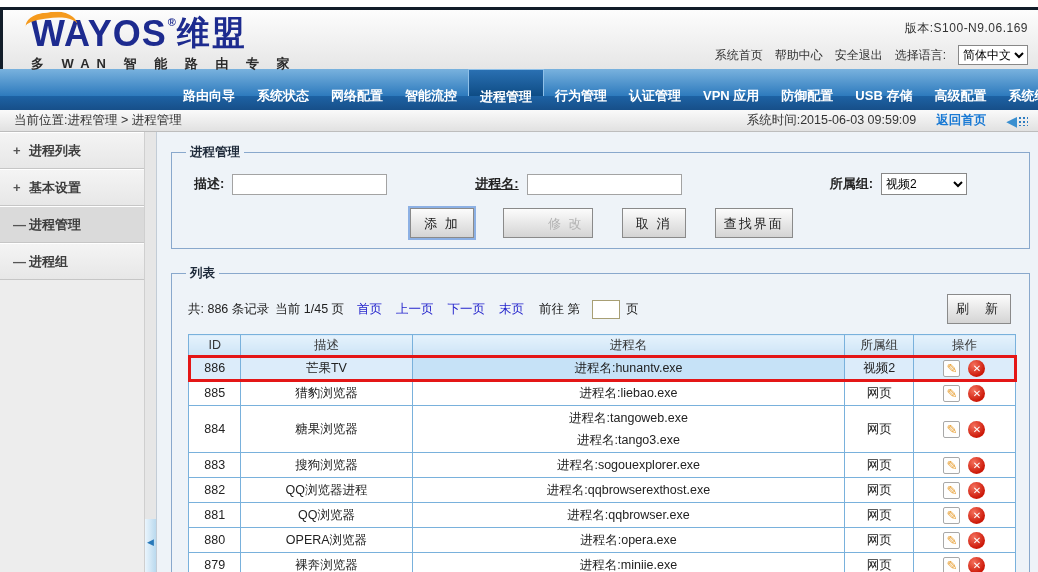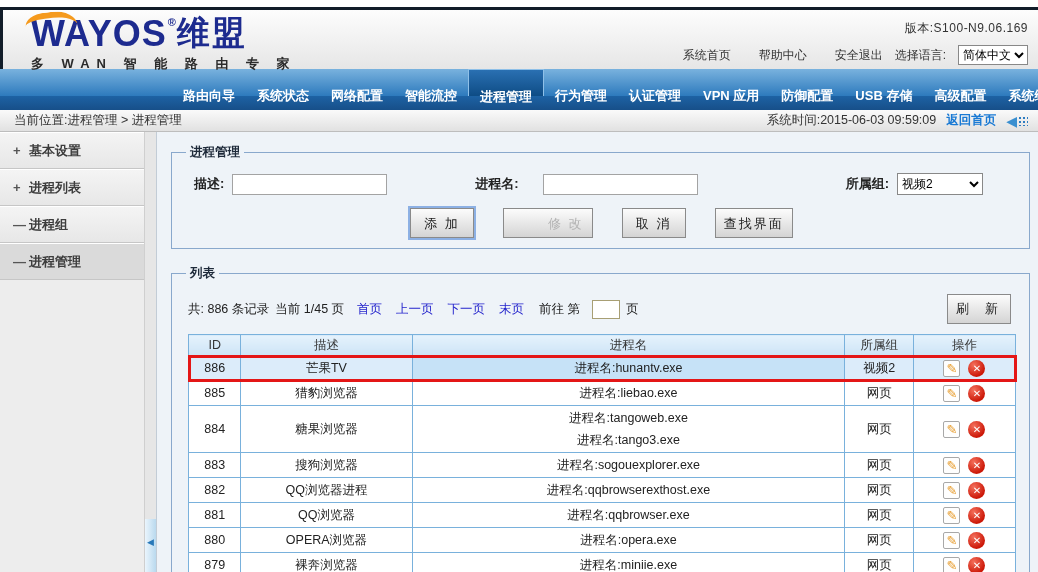--- a/index.html
+++ b/index.html
@@ -31,21 +31,21 @@
   .nav-item { color:#fff; font-weight:bold; font-size:13px; line-height:27px;
     padding:13px 11px; cursor:pointer; white-space:nowrap; }
   .nav-item.active { background:linear-gradient(#2a70b2,#0e4c85);
     border:1px solid #8fc0e8; border-bottom:none; }
   .nav-strip { height:14px; background:linear-gradient(#1d62a4,#174f89); }
 
   
   .breadcrumb { height:22px; background:linear-gradient(#fafafa,#e1e1e1);
     border-bottom:1px solid #bdbdbd; display:flex; justify-content:space-between;
     align-items:center; padding:0 10px 0 14px; color:#333; font-size:12.5px; }
-  .bc-right { display:flex; align-items:center; gap:10px; }
+  .bc-right { display:flex; align-items:center; gap:20px; }
   .home-link { color:#1a7ad4; font-weight:bold; cursor:pointer; }
 
   
   .main { display:flex; height:447px; }
   .sidebar { width:145px; background:#ededed; border-right:1px solid #cfcfcf; }
   .sidebar-item { height:37px; line-height:36px; padding-left:13px; font-size:13px;
     font-weight:bold; color:#3d3d3d; cursor:pointer;
     background:linear-gradient(#f4f4f4,#e7e7e7);
     border-top:1px solid #fff; border-bottom:1px solid #c6c6c6; }
   .sidebar-item.active { background:#dadada; }
@@ -58,21 +58,21 @@
 
   .content { flex:1; background:#eef3f8; padding:12px 8px 0 14px; overflow:hidden; }
   fieldset { border:1px solid #89a8cc; padding:4px 10px 10px 10px; margin-bottom:16px; }
   legend { font-size:12.5px; font-weight:bold; color:#1e2a3a; padding:0 4px; margin-left:4px; }
 
   
   .form-row { display:flex; align-items:center; font-size:13px; color:#222; margin-top:8px; }
   .form-row label { font-weight:bold; }
   .txt { width:155px; height:21px; border:1px solid #a3a3a3; background:#fff; padding:0 3px; font-size:12px; }
   .lab-desc { margin-left:12px; margin-right:8px; }
-  .lab-proc { margin-left:88px; margin-right:24px; }
+  .lab-proc { margin-left:88px; margin-right:8px;text-decoration:underline; }
   .lab-group { margin-left:148px; margin-right:8px; }
   .grp-select { width:86px; height:22px; font-size:12px; border:1px solid #888; background:#fff; }
   .btn-row { display:flex; gap:29px; margin-top:13px; padding-left:228px; }
   .btn { min-width:64px; height:30px; background:linear-gradient(#fcfcfc,#d4d4d4);
     border:1px solid #8a8a8a; font-size:13px; color:#222; text-align:center;
     line-height:23px; padding:0 8px; cursor:pointer; letter-spacing:2px; }
   .btn.focused { outline:2px solid #8cb0e4; }
   .btn.disabled { color:#b3b3b3; cursor:default;padding-left:44px; }
 
   
@@ -115,21 +115,21 @@
     <div class="logo-line">
       <span class="logo-en">WAYOS</span>
       <span class="logo-reg">®</span>
       <span class="logo-cn">维盟</span>
     </div>
     <div class="tagline">多 WAN 智 能 路 由 专 家</div>
   </div>
   <div class="header-right">
     <div class="version">版本:S100-N9.06.169</div>
     <div class="hlinks">
-      <span class="hlink" id="hlinks-slot" style="display:flex;gap:28px;">
+      <span class="hlink" id="hlinks-slot" style="display:flex;gap:12px;">
           <span class="hlink">系统首页</span>
           <span class="hlink">帮助中心</span>
           <span class="hlink">安全退出</span>
         </span>
       <span>选择语言:</span>
       <select class="lang-select" id="lang-select"><option value="简体中文">简体中文</option></select>
     </div>
   </div>
 </div>
 
@@ -156,24 +156,24 @@
     <span class="home-link">返回首页</span>
     <span class="arrow-ico">
         <span>◀</span>
         <span class="dots"></span>
       </span>
   </span>
 </div>
 
 <div class="main">
   <div class="sidebar" id="sidebar-slot">
+      <div class="sidebar-item"><span class="prefix">+</span><span>进程列表</span></div>
       <div class="sidebar-item"><span class="prefix">+</span><span>基本设置</span></div>
-      <div class="sidebar-item"><span class="prefix">+</span><span>进程列表</span></div>
+      <div class="sidebar-item active"><span class="prefix">—</span><span>进程管理</span></div>
       <div class="sidebar-item"><span class="prefix">—</span><span>进程组</span></div>
-      <div class="sidebar-item active"><span class="prefix">—</span><span>进程管理</span></div>
     </div>
   <div class="side-divider">
     <div class="side-handle">
         <span>◀</span>
       </div>
   </div>
   <div class="content">
 
     <fieldset>
       <legend>进程管理</legend>

